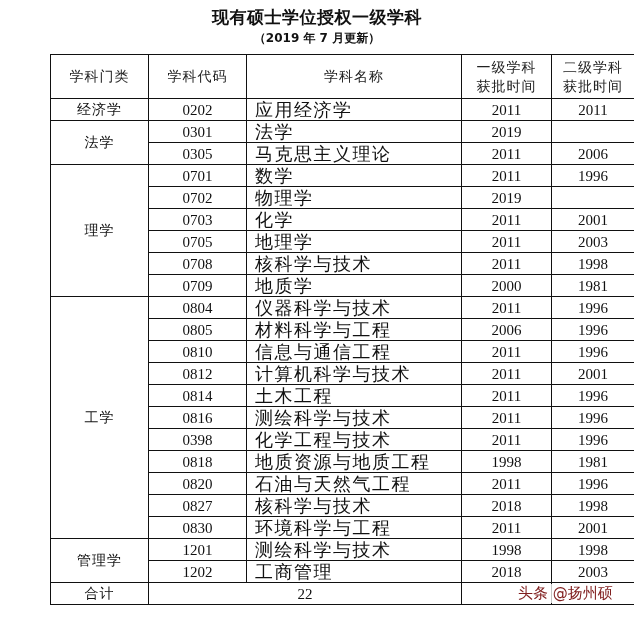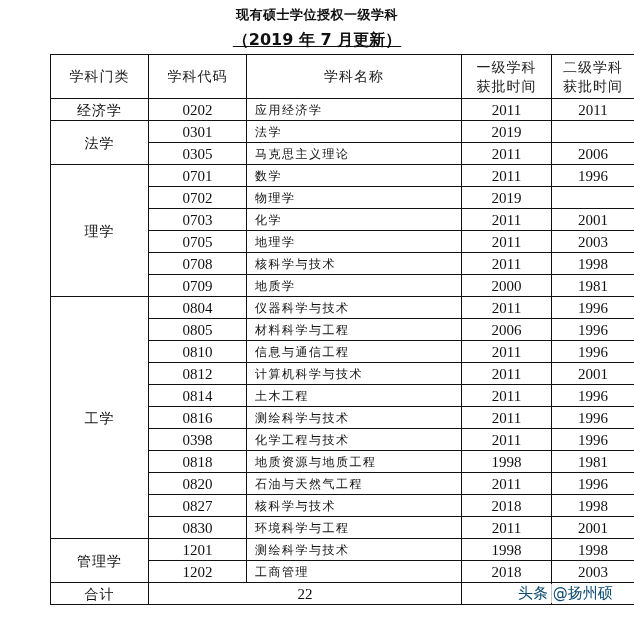--- a/index.html
+++ b/index.html
@@ -1,28 +1,28 @@
 <!DOCTYPE html>
 <html><head>
 <meta charset="utf-8">
 <style>
   html, body { margin:0; padding:0; background:#ffffff; }
   body { width:634px; height:620px; position:relative; overflow:hidden;
          font-family: "DejaVu Serif", "Liberation Serif", serif; color:#111; }
   .title { position:absolute; left:0; width:634px; text-align:center; font-weight:bold; font-family:"DejaVu Sans","Liberation Sans",sans-serif; }
-  .t1 { top:6px; font-size:13px; letter-spacing:0.5px; }
-  .t2 { top:30px; font-size:16px; font-weight:bold;text-decoration:underline; }
+  .t1 { top:6px; font-size:17px; letter-spacing:0.5px; }
+  .t2 { top:30px; font-size:12px; font-weight:bold; }
   table { position:absolute; left:22px; top:54px; border-collapse:collapse; table-layout:fixed; width:584px;margin-left:28px; }
   td, th { border:1px solid #111; text-align:center; padding:0; font-weight:normal; overflow:hidden; white-space:nowrap; }
   th { height:43px; font-size:14px; line-height:19px; font-family:"DejaVu Sans","Liberation Sans",sans-serif; letter-spacing:1px; color:#222; }
   td { height:21px; font-size:14px; line-height:20px; }
-  td.name { text-align:left; padding-left:8px; font-family:"DejaVu Sans","Liberation Sans",sans-serif; letter-spacing:1.5px; font-size:12px; }
-  td.cat { font-family:Liberation Sans, sans-serif; letter-spacing:1px; font-size:14px; }
+  td.name { text-align:left; padding-left:8px; font-family:"DejaVu Sans","Liberation Sans",sans-serif; letter-spacing:1.5px; font-size:18px; }
+  td.cat { font-family:Liberation Mono, monospace; letter-spacing:1px; font-size:14px; }
   td.num { font-family:"Liberation Serif","DejaVu Serif",serif; font-size:15px; }
-  .wm { position:absolute; left:516px; top:584px; font-size:15px; color:#0c4a6e; background:rgba(255,255,255,0.75);
+  .wm { position:absolute; left:516px; top:584px; font-size:15px; color:#7f1d1d; background:rgba(255,255,255,0.75);
         font-family:"DejaVu Sans","Liberation Sans",sans-serif; padding:0 2px; }
 </style>
 </head>
 <body>
 
 <div class="title t1">现有硕士学位授权一级学科</div>
 <div class="title t2">（2019 年 7 月更新）</div>
 
 <table>
   <colgroup>

